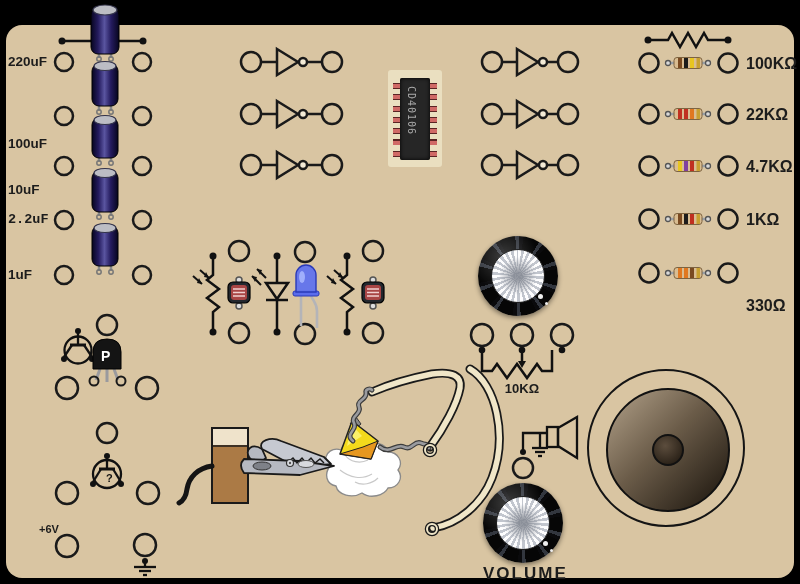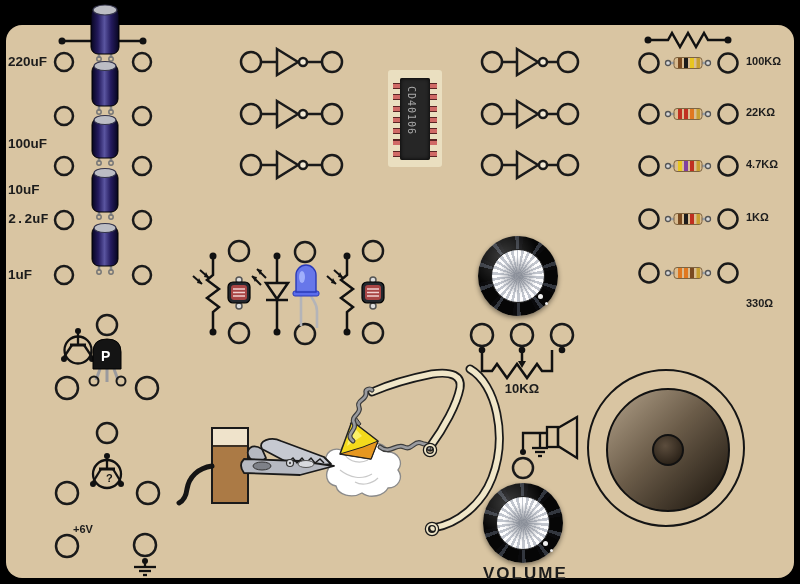--- a/index.html
+++ b/index.html
@@ -3,21 +3,21 @@
 <meta charset="utf-8">
 <style>
   html,body{margin:0;padding:0;background:#000;}
   .stage{position:relative;width:800px;height:584px;background:#000;overflow:hidden;
          font-family:"Liberation Sans",sans-serif;color:#1c1c1c;}
   .panel{position:absolute;left:6px;top:25px;width:788px;height:553px;
          background:#d9c5a2;border-radius:16px;}
   svg.overlay{position:absolute;left:0;top:0;width:800px;height:584px;}
   .lbl{position:absolute;font-weight:600;color:#1c1c1c;white-space:nowrap;}
   .cap-lbl{width:40px;text-align:left;font-size:13.5px;}
-  .res-lbl{font-size:11px;}
+  .res-lbl{font-size:16px;}
   
   .chip-pad{position:absolute;left:388px;top:70px;width:54px;height:97px;background:#eadfc0;border-radius:3px;}
   .chip-body{position:absolute;left:400px;top:78px;width:30px;height:82px;background:#262626;border-radius:2px;
              box-shadow:inset 0 0 4px #000;}
   .chip-pins{position:absolute;top:83px;width:7px;height:74px;
      background:repeating-linear-gradient(to bottom,#5a2424 0 1px,#d06a66 1px 5px,#5a2424 5px 6px,rgba(0,0,0,0) 6px 11.3px);}
   .pins-left{left:393px;}
   .pins-right{left:430px;}
   .chip-text{position:absolute;left:406px;top:86px;height:70px;writing-mode:vertical-rl;
              font-family:"DejaVu Sans Mono",monospace;font-size:10px;color:#a9a9a9;letter-spacing:1px;}
@@ -465,14 +465,14 @@
   <div class="lbl cap-lbl" style="left:8px;top:267px;">1uF</div>
 
   <div class="lbl res-lbl" style="left:746px;top:55px;">100KΩ</div>
   <div class="lbl res-lbl" style="left:746px;top:106px;">22KΩ</div>
   <div class="lbl res-lbl" style="left:746px;top:158px;">4.7KΩ</div>
   <div class="lbl res-lbl" style="left:746px;top:211px;">1KΩ</div>
   <div class="lbl res-lbl" style="left:746px;top:265px;margin-top:32px;">330Ω</div>
 
   <div class="lbl pot-lbl" style="left:498px;top:381px;width:48px;text-align:center;">10KΩ</div>
   <div class="lbl vol-lbl" style="left:483px;top:564px;width:80px;text-align:center;">VOLUME</div>
-  <div class="lbl pwr-lbl" style="left:66px;top:523px;width:34px;text-align:center;">+6V</div>
+  <div class="lbl pwr-lbl" style="left:32px;top:523px;width:34px;text-align:center;">+6V</div>
 </div>
 
 </body></html>

